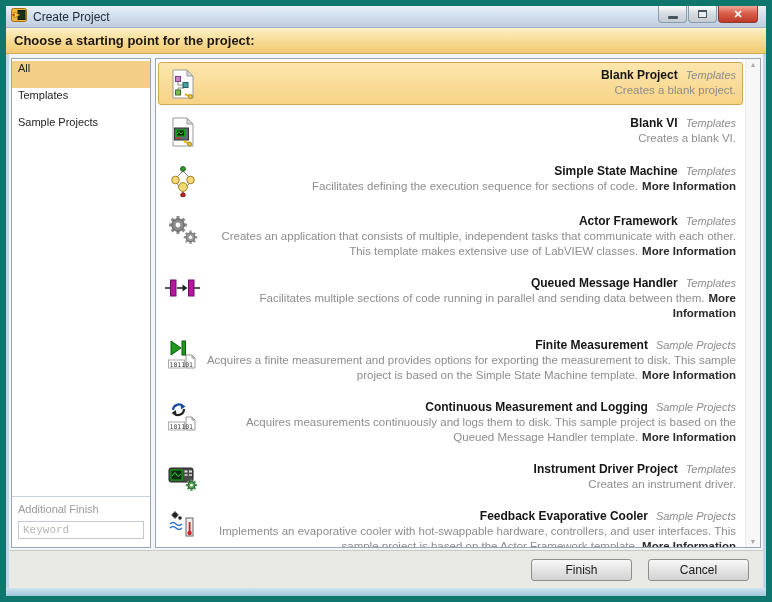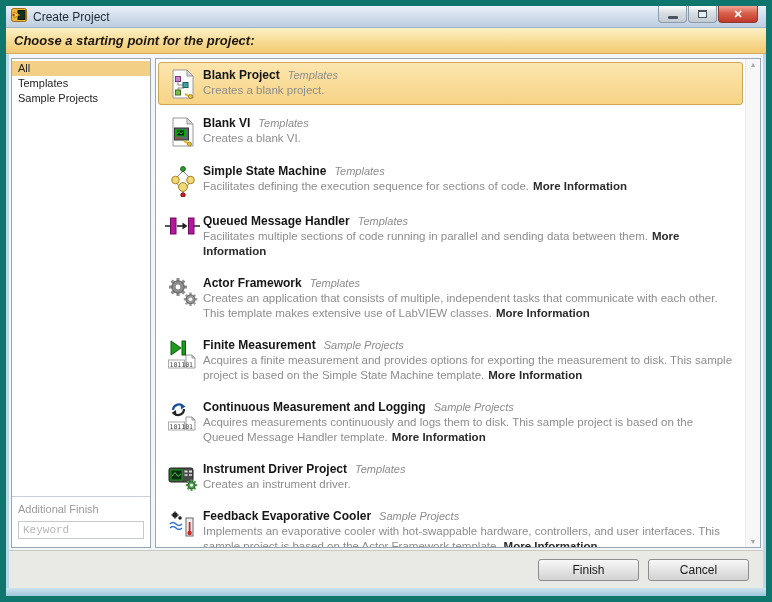--- a/index.html
+++ b/index.html
@@ -31,47 +31,47 @@
   }
   .glyph-min{ width:10px; height:3px; background:#49565f; border-radius:1px; margin-top:6px;}
   .glyph-max{ width:9px; height:8px; border:1px solid #49565f; border-top:2px solid #49565f; background:#e8edf2;}
   
   .header{
     position:absolute; top:22px; left:0; width:770px; height:26px;
     background:linear-gradient(#fdf0c6,#f6d98e 60%,#f2c873);
     border-bottom:1px solid #d2ab5d;
     display:flex; align-items:center; padding-left:8px;
   }
-  .header-text{ font-size:13px; font-weight:bold; font-style:italic; color:#20180c; }
+  .header-text{ font-size:13px; font-weight:bold; color:#20180c; }
   
   .client{
     position:absolute; top:48px; left:3px; right:3px; bottom:46px;
     background:#f2f6fa;
   }
   .sidebar{
     position:absolute; left:2px; top:4px; width:140px; bottom:2px;
     background:#fff; border:1px solid #9aa7b1;
     display:flex; flex-direction:column;
   }
   .side-list{ flex:1; padding-top:2px; }
-  .side-item{ font-size:11px; color:#222; padding:1px 4px 2px 6px; cursor:default; }
+  .side-item{ font-size:11px; color:#222; padding:1px 4px 14px 6px; cursor:default; }
   .side-item.selected{ background:#f3cf86; }
   .side-search{ border-top:1px solid #c9d1d8; padding:6px 6px 8px 6px; }
   .side-search-label{ font-size:11px; color:#9a9a9a; margin-bottom:4px; }
   .side-search input{
     width:100%; height:18px; border:1px solid #c3c9cf; font-size:11px;
     padding:1px 4px; color:#555; font-family:Liberation Mono, monospace;
   }
   .side-search input::placeholder{ color:#b5b5b5; }
   
   .mainlist{
     position:absolute; left:146px; top:4px; right:2px; bottom:2px;
     background:#fff; border:1px solid #9aa7b1;
   }
-  .items{ position:absolute; left:0; top:0; right:15px; bottom:0; padding:3px 2px 0 2px; overflow:hidden; }
+  .items{ position:absolute; left:0; top:0; right:15px; bottom:0; padding:3px 2px 0 2px; overflow:hidden;text-align:right; }
   .item{
     display:flex; align-items:flex-start; padding:3px 6px 5px 4px;
     border:1px solid transparent; border-radius:3px; margin-bottom:5px; cursor:default;
   }
   .item.selected{
     background:linear-gradient(#fce6ae,#f7d385);
     border-color:#cfa653;
   }
   .icon{ width:40px; min-width:40px; display:flex; justify-content:center; padding-top:3px; }
   .itext{ flex:1; }
@@ -85,21 +85,21 @@
   .vscroll{
     position:absolute; right:0; top:0; bottom:0; width:15px;
     background:#f7f7f7; border-left:1px solid #ececec;
     display:flex; flex-direction:column; justify-content:space-between; align-items:center;
     padding:2px 0; font-size:7px; color:#a9a9a9;
   }
   
   .footer{
     position:absolute; left:3px; right:3px; bottom:8px; height:38px;
     background:#e9e9e6; border-top:1px solid #c9c9c4;
-    display:flex; justify-content:flex-end; align-items:center; gap:9px; padding-right:14px;
+    display:flex; justify-content:flex-end; align-items:center; gap:16px; padding-right:14px;
   }
   .btn{
     width:101px; height:22px; font-size:12px; color:#1a1a1a;
     border:1px solid #8e8e8e; border-radius:3px;
     background:linear-gradient(#f8f8f8,#e5e5e5 48%,#d2d2d2);
     font-family:"Liberation Sans",sans-serif; cursor:default;
   }
   .bottom-strip{
     position:absolute; left:0; right:0; bottom:0; height:8px;
     background:linear-gradient(#cde4f0,#9fc6da);
@@ -204,48 +204,48 @@
             </svg>
           </span>
           <div class="itext">
             <div class="trow"><span class="ititle">Simple State Machine</span><span class="icat">Templates</span></div>
             <div class="idesc"><span>Facilitates defining the execution sequence for sections of code.</span><span class="more">More Information</span></div>
           </div>
         </div>
 
         <div class="item">
           <span class="icon">
-            <svg width="36" height="22" viewBox="0 0 36 22">
-              <path d="M0 11 h5 M29 11 h6" stroke="#222" stroke-width="1.6"></path>
-              <rect x="5.5" y="3" width="5.5" height="16" fill="#b5179e" stroke="#6d0e5f"></rect>
-              <path d="M12 11 h7" stroke="#222" stroke-width="1.6"></path>
-              <polygon points="22.5,11 17.5,7.5 17.5,14.5" fill="#222"></polygon>
-              <rect x="23.5" y="3" width="5.5" height="16" fill="#b5179e" stroke="#6d0e5f"></rect>
-            </svg>
-          </span>
-          <div class="itext">
-            <div class="trow"><span class="ititle">Queued Message Handler</span><span class="icat">Templates</span></div>
-            <div class="idesc"><span>Facilitates multiple sections of code running in parallel and sending data between them.</span><span class="more">More Information</span></div>
-          </div>
-        </div>
-
-        <div class="item">
-          <span class="icon">
             <svg width="30" height="30" viewBox="0 0 30 30">
               <path d="M10 1 V19 M1 10 H19 M3.6 3.6 L16.4 16.4 M16.4 3.6 L3.6 16.4" stroke="#8c8c8c" stroke-width="3"></path>
               <circle cx="10" cy="10" r="6.2" fill="#8c8c8c" stroke="#5c5c5c"></circle>
               <circle cx="10" cy="10" r="2.4" fill="#fff"></circle>
               <path d="M22.5 15.5 V29 M15.8 22.3 H29.2 M17.8 17.8 L27.2 27.2 M27.2 17.8 L17.8 27.2" stroke="#9a9a9a" stroke-width="2.4"></path>
               <circle cx="22.5" cy="22.3" r="4.4" fill="#9a9a9a" stroke="#666"></circle>
               <circle cx="22.5" cy="22.3" r="1.7" fill="#fff"></circle>
             </svg>
           </span>
           <div class="itext">
             <div class="trow"><span class="ititle">Actor Framework</span><span class="icat">Templates</span></div>
             <div class="idesc"><span>Creates an application that consists of multiple, independent tasks that communicate with each other. This template makes extensive use of LabVIEW classes.</span><span class="more">More Information</span></div>
+          </div>
+        </div>
+
+        <div class="item">
+          <span class="icon">
+            <svg width="36" height="22" viewBox="0 0 36 22">
+              <path d="M0 11 h5 M29 11 h6" stroke="#222" stroke-width="1.6"></path>
+              <rect x="5.5" y="3" width="5.5" height="16" fill="#b5179e" stroke="#6d0e5f"></rect>
+              <path d="M12 11 h7" stroke="#222" stroke-width="1.6"></path>
+              <polygon points="22.5,11 17.5,7.5 17.5,14.5" fill="#222"></polygon>
+              <rect x="23.5" y="3" width="5.5" height="16" fill="#b5179e" stroke="#6d0e5f"></rect>
+            </svg>
+          </span>
+          <div class="itext">
+            <div class="trow"><span class="ititle">Queued Message Handler</span><span class="icat">Templates</span></div>
+            <div class="idesc"><span>Facilitates multiple sections of code running in parallel and sending data between them.</span><span class="more">More Information</span></div>
           </div>
         </div>
 
         <div class="item">
           <span class="icon">
             <svg width="30" height="31" viewBox="0 0 30 31">
               <path d="M18 16 h6 l3 3 v10 h-9 z" fill="#fff" stroke="#999"></path>
               <path d="M24 16 l3 3 h-3 z" fill="#ddd" stroke="#999"></path>
               <polygon points="3,2 3,16 13,9" fill="#1f9a1f" stroke="#0c5c0c"></polygon>
               <rect x="14" y="2" width="3.5" height="14" fill="#1f9a1f" stroke="#0c5c0c"></rect>

